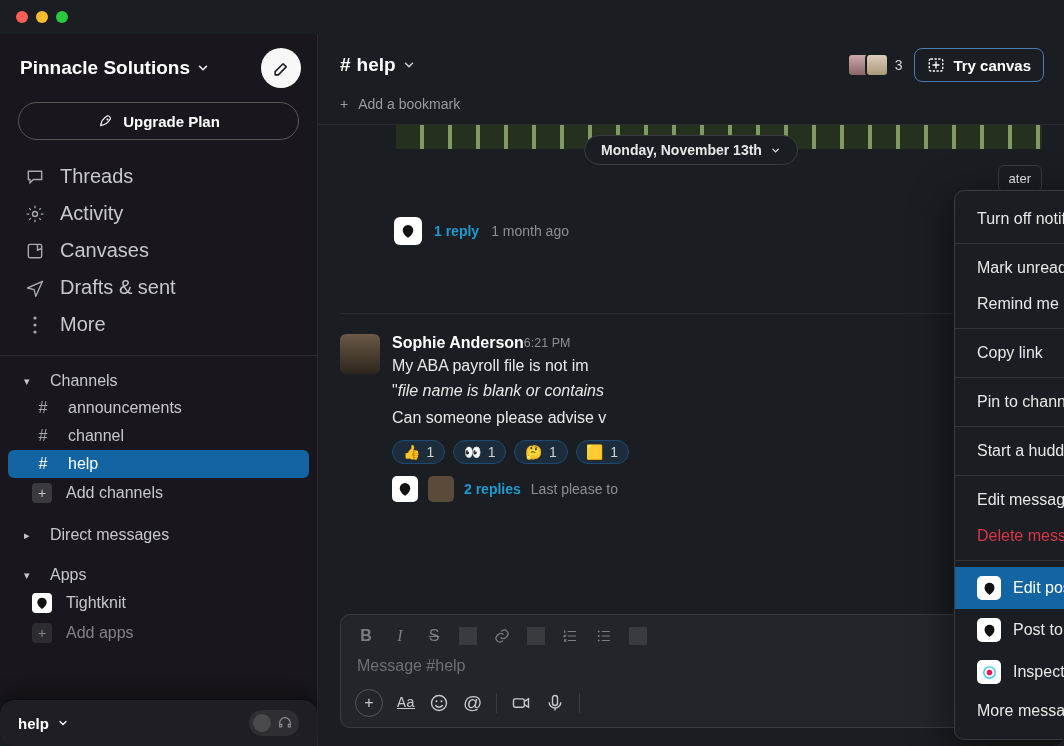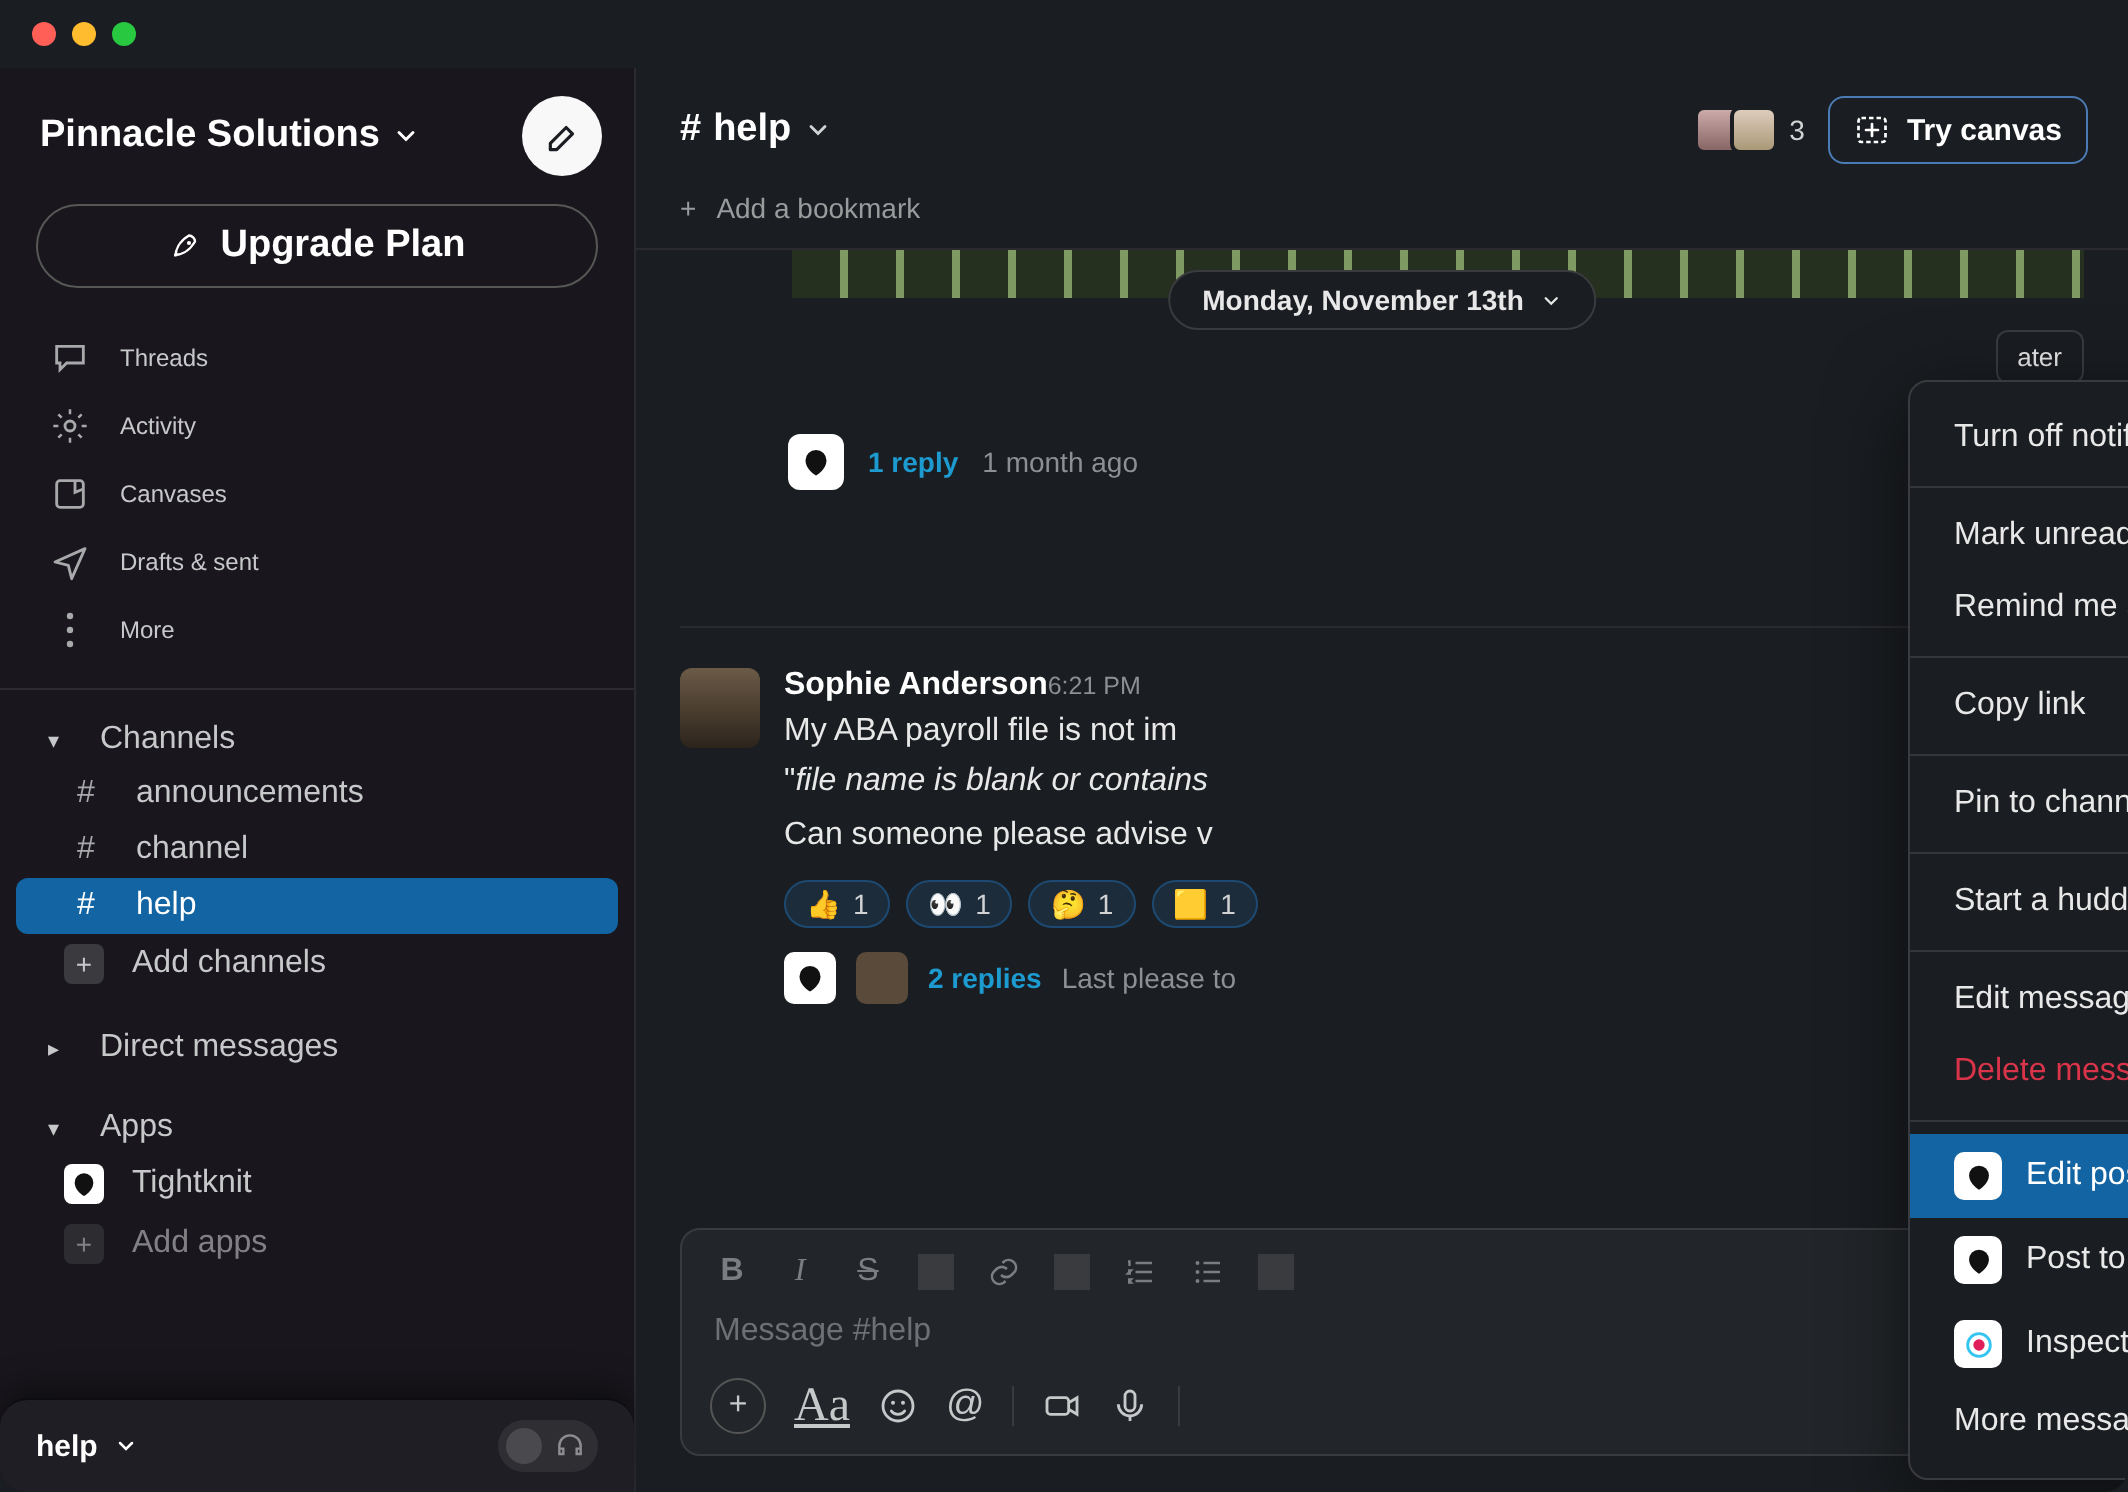--- a/index.html
+++ b/index.html
@@ -58,32 +58,32 @@
     display: flex; align-items: center; justify-content: center;
     color: #1a1d21;
     cursor: pointer;
   }
   .upgrade {
     margin: 6px 18px 14px 18px;
     border: 1px solid #565856;
     border-radius: 24px;
     padding: 9px 0;
     text-align: center;
-    font-size: 19px;
+    font-size: 15px;
     color: #fff;
     font-weight: 600;
     display: flex; justify-content: center; gap: 8px; align-items: center;
     cursor: pointer;
   }
   .nav-group { padding: 4px 0; }
   .nav-item {
     display: flex; align-items: center;
     gap: 14px;
     padding: 7px 18px 7px 24px;
-    font-size: 12px;
+    font-size: 20px;
     color: #c7c8ca;
     cursor: pointer;
   }
   .nav-item .icon { width: 22px; display:flex; justify-content:center; color:#a8a9ab;}
   .section-header {
     display:flex; align-items:center; gap: 12px;
     padding: 8px 18px 4px 24px;
     font-size: 16px; color:#c7c8ca;
     cursor: pointer;
   }
@@ -538,21 +538,21 @@
               <circle cx="5" cy="6" r="1.3" fill="#7c7d80"></circle>
               <circle cx="5" cy="12" r="1.3" fill="#7c7d80"></circle>
               <circle cx="5" cy="18" r="1.3" fill="#7c7d80"></circle>
             </svg>
           </span>
         <span class="sep"></span>
       </div>
       <div class="placeholder">Message #help</div>
       <div class="bottom-row">
         <span class="plus-circle">+</span>
-        <span style="font-family:Liberation Serif, serif;font-size:24px;text-decoration:underline;">Aa</span>
+        <span style="font-family:Liberation Mono, monospace;font-size:15px;text-decoration:underline;">Aa</span>
         <span>
             <svg width="20" height="20" viewBox="0 0 24 24" fill="none">
               <circle cx="12" cy="12" r="9" stroke="#c7c8ca" stroke-width="1.7"></circle>
               <circle cx="9" cy="10" r="1.2" fill="#c7c8ca"></circle>
               <circle cx="15" cy="10" r="1.2" fill="#c7c8ca"></circle>
               <path d="M8 15c1 1.5 2.5 2 4 2s3-.5 4-2" stroke="#c7c8ca" stroke-width="1.7" stroke-linecap="round"></path>
             </svg>
           </span>
         <span style="font-size:19px;">@</span>
         <span class="sep"></span>

